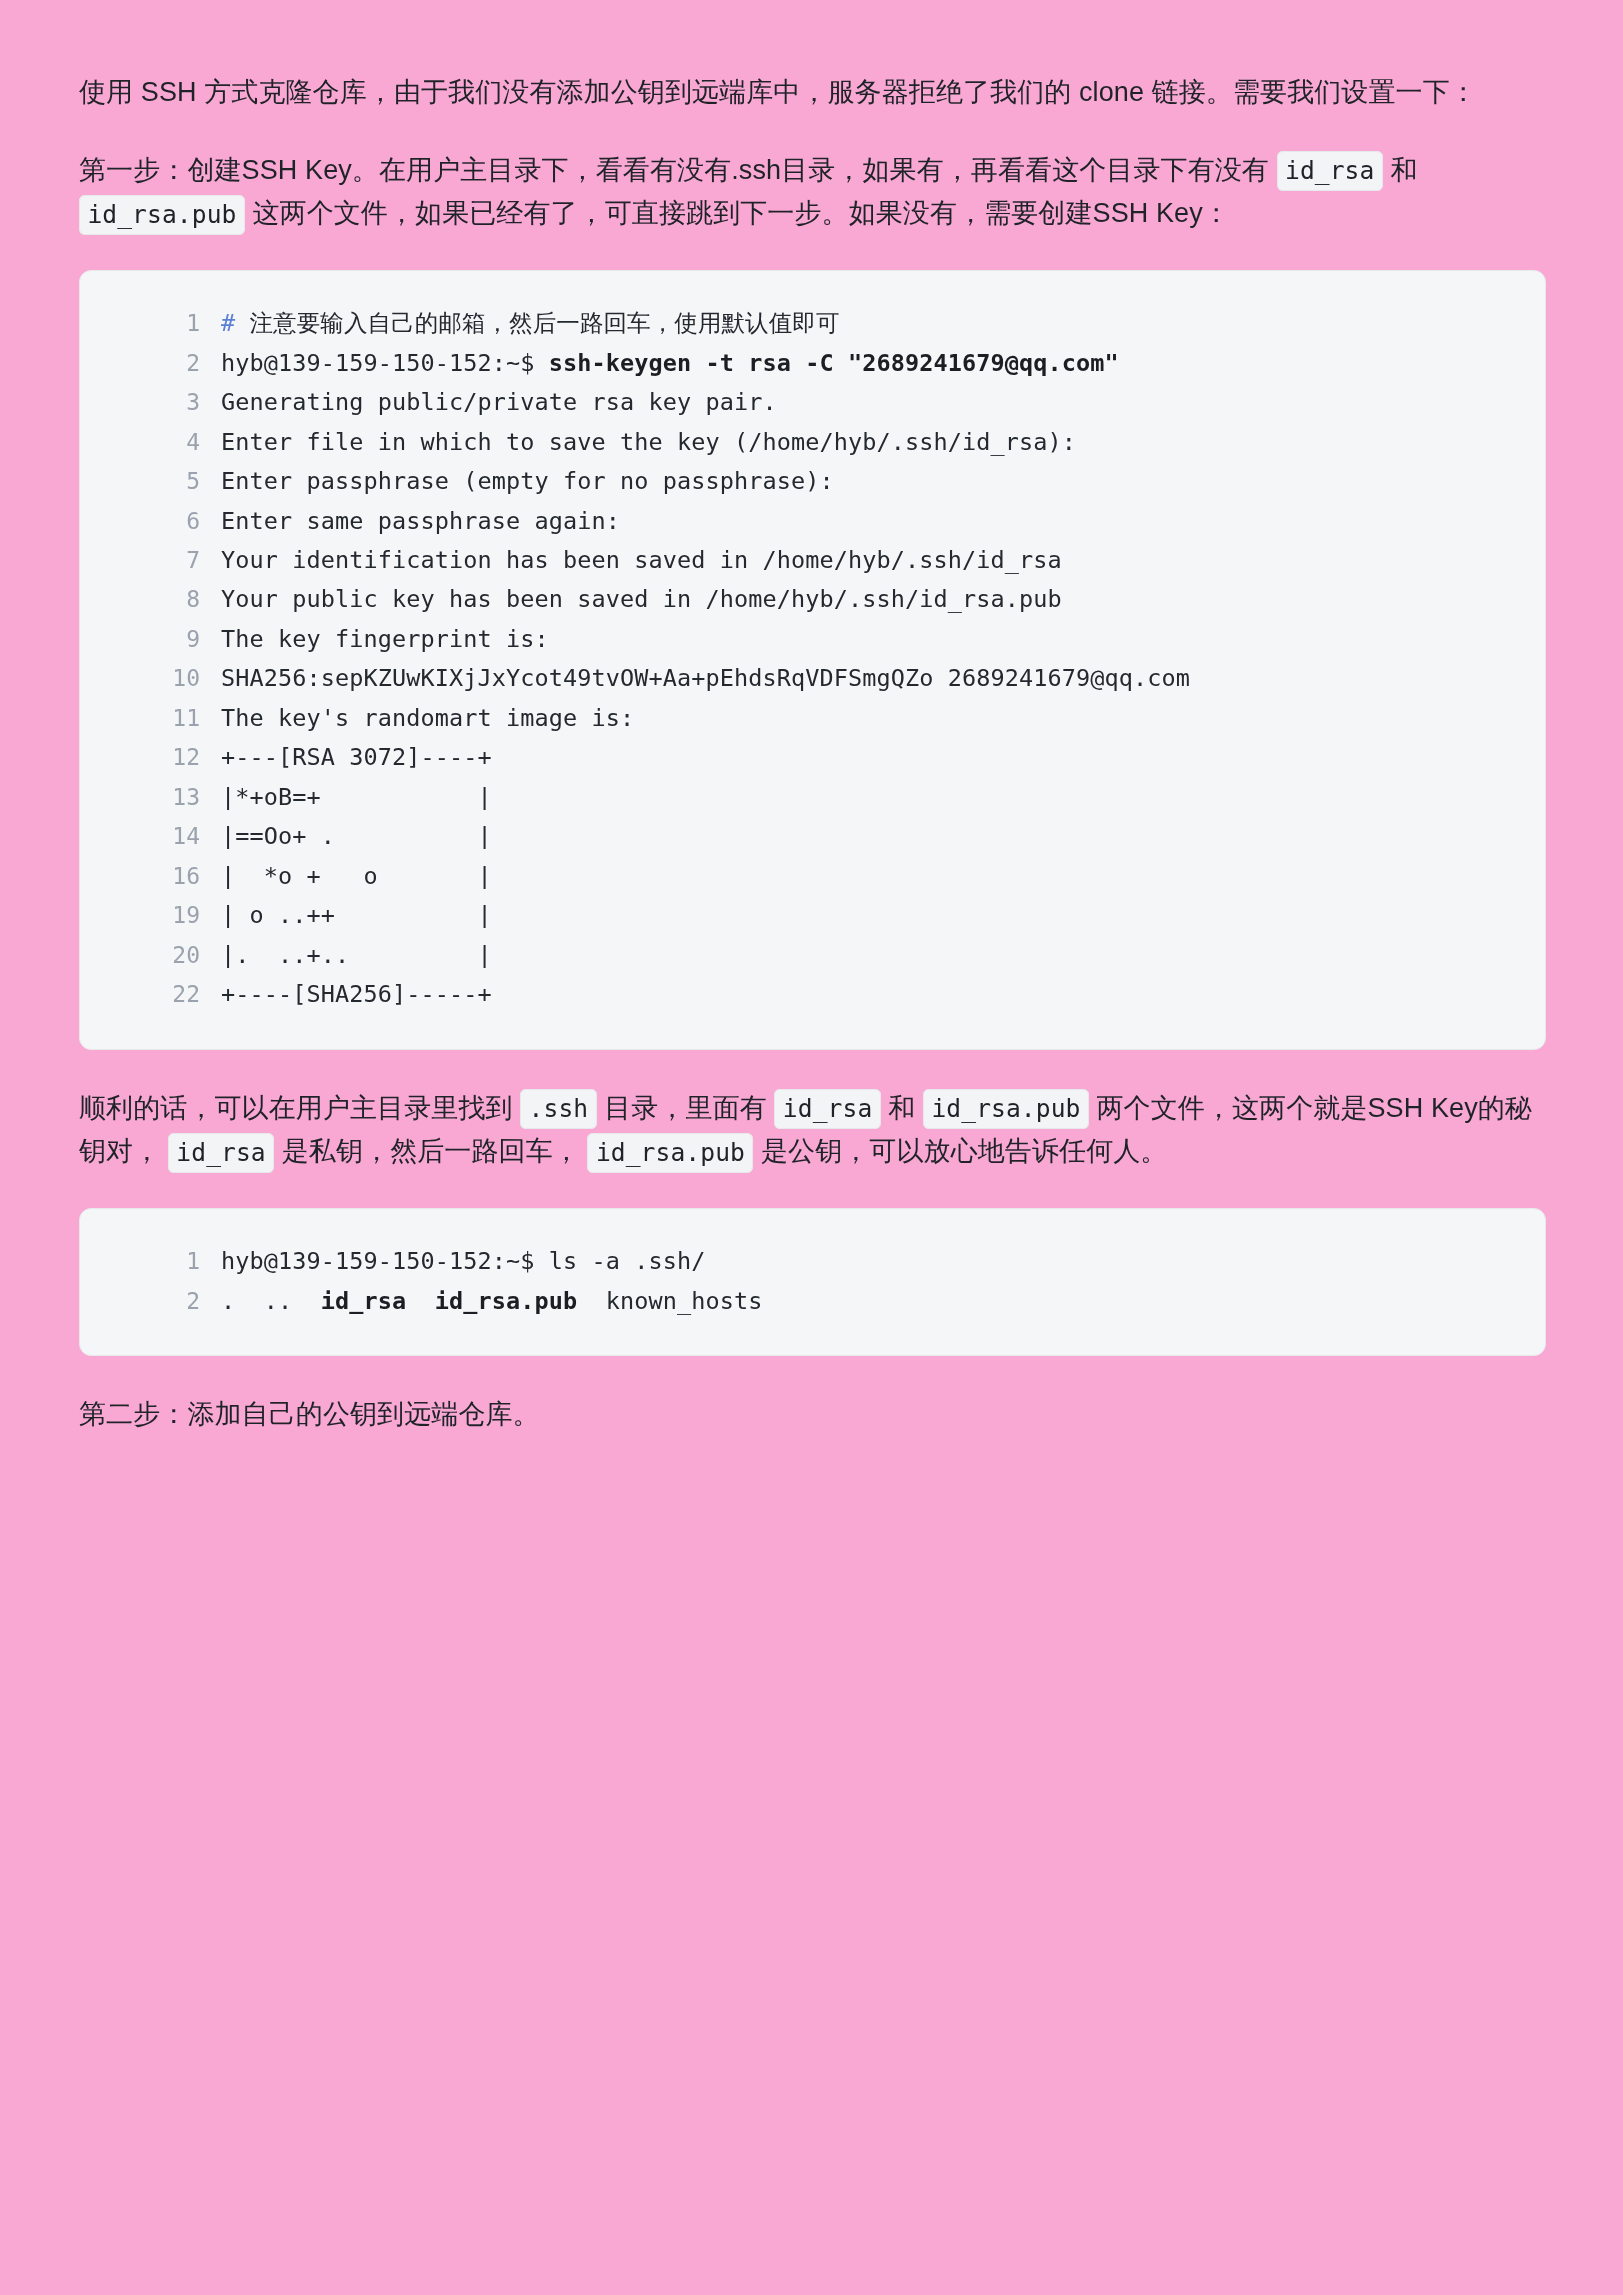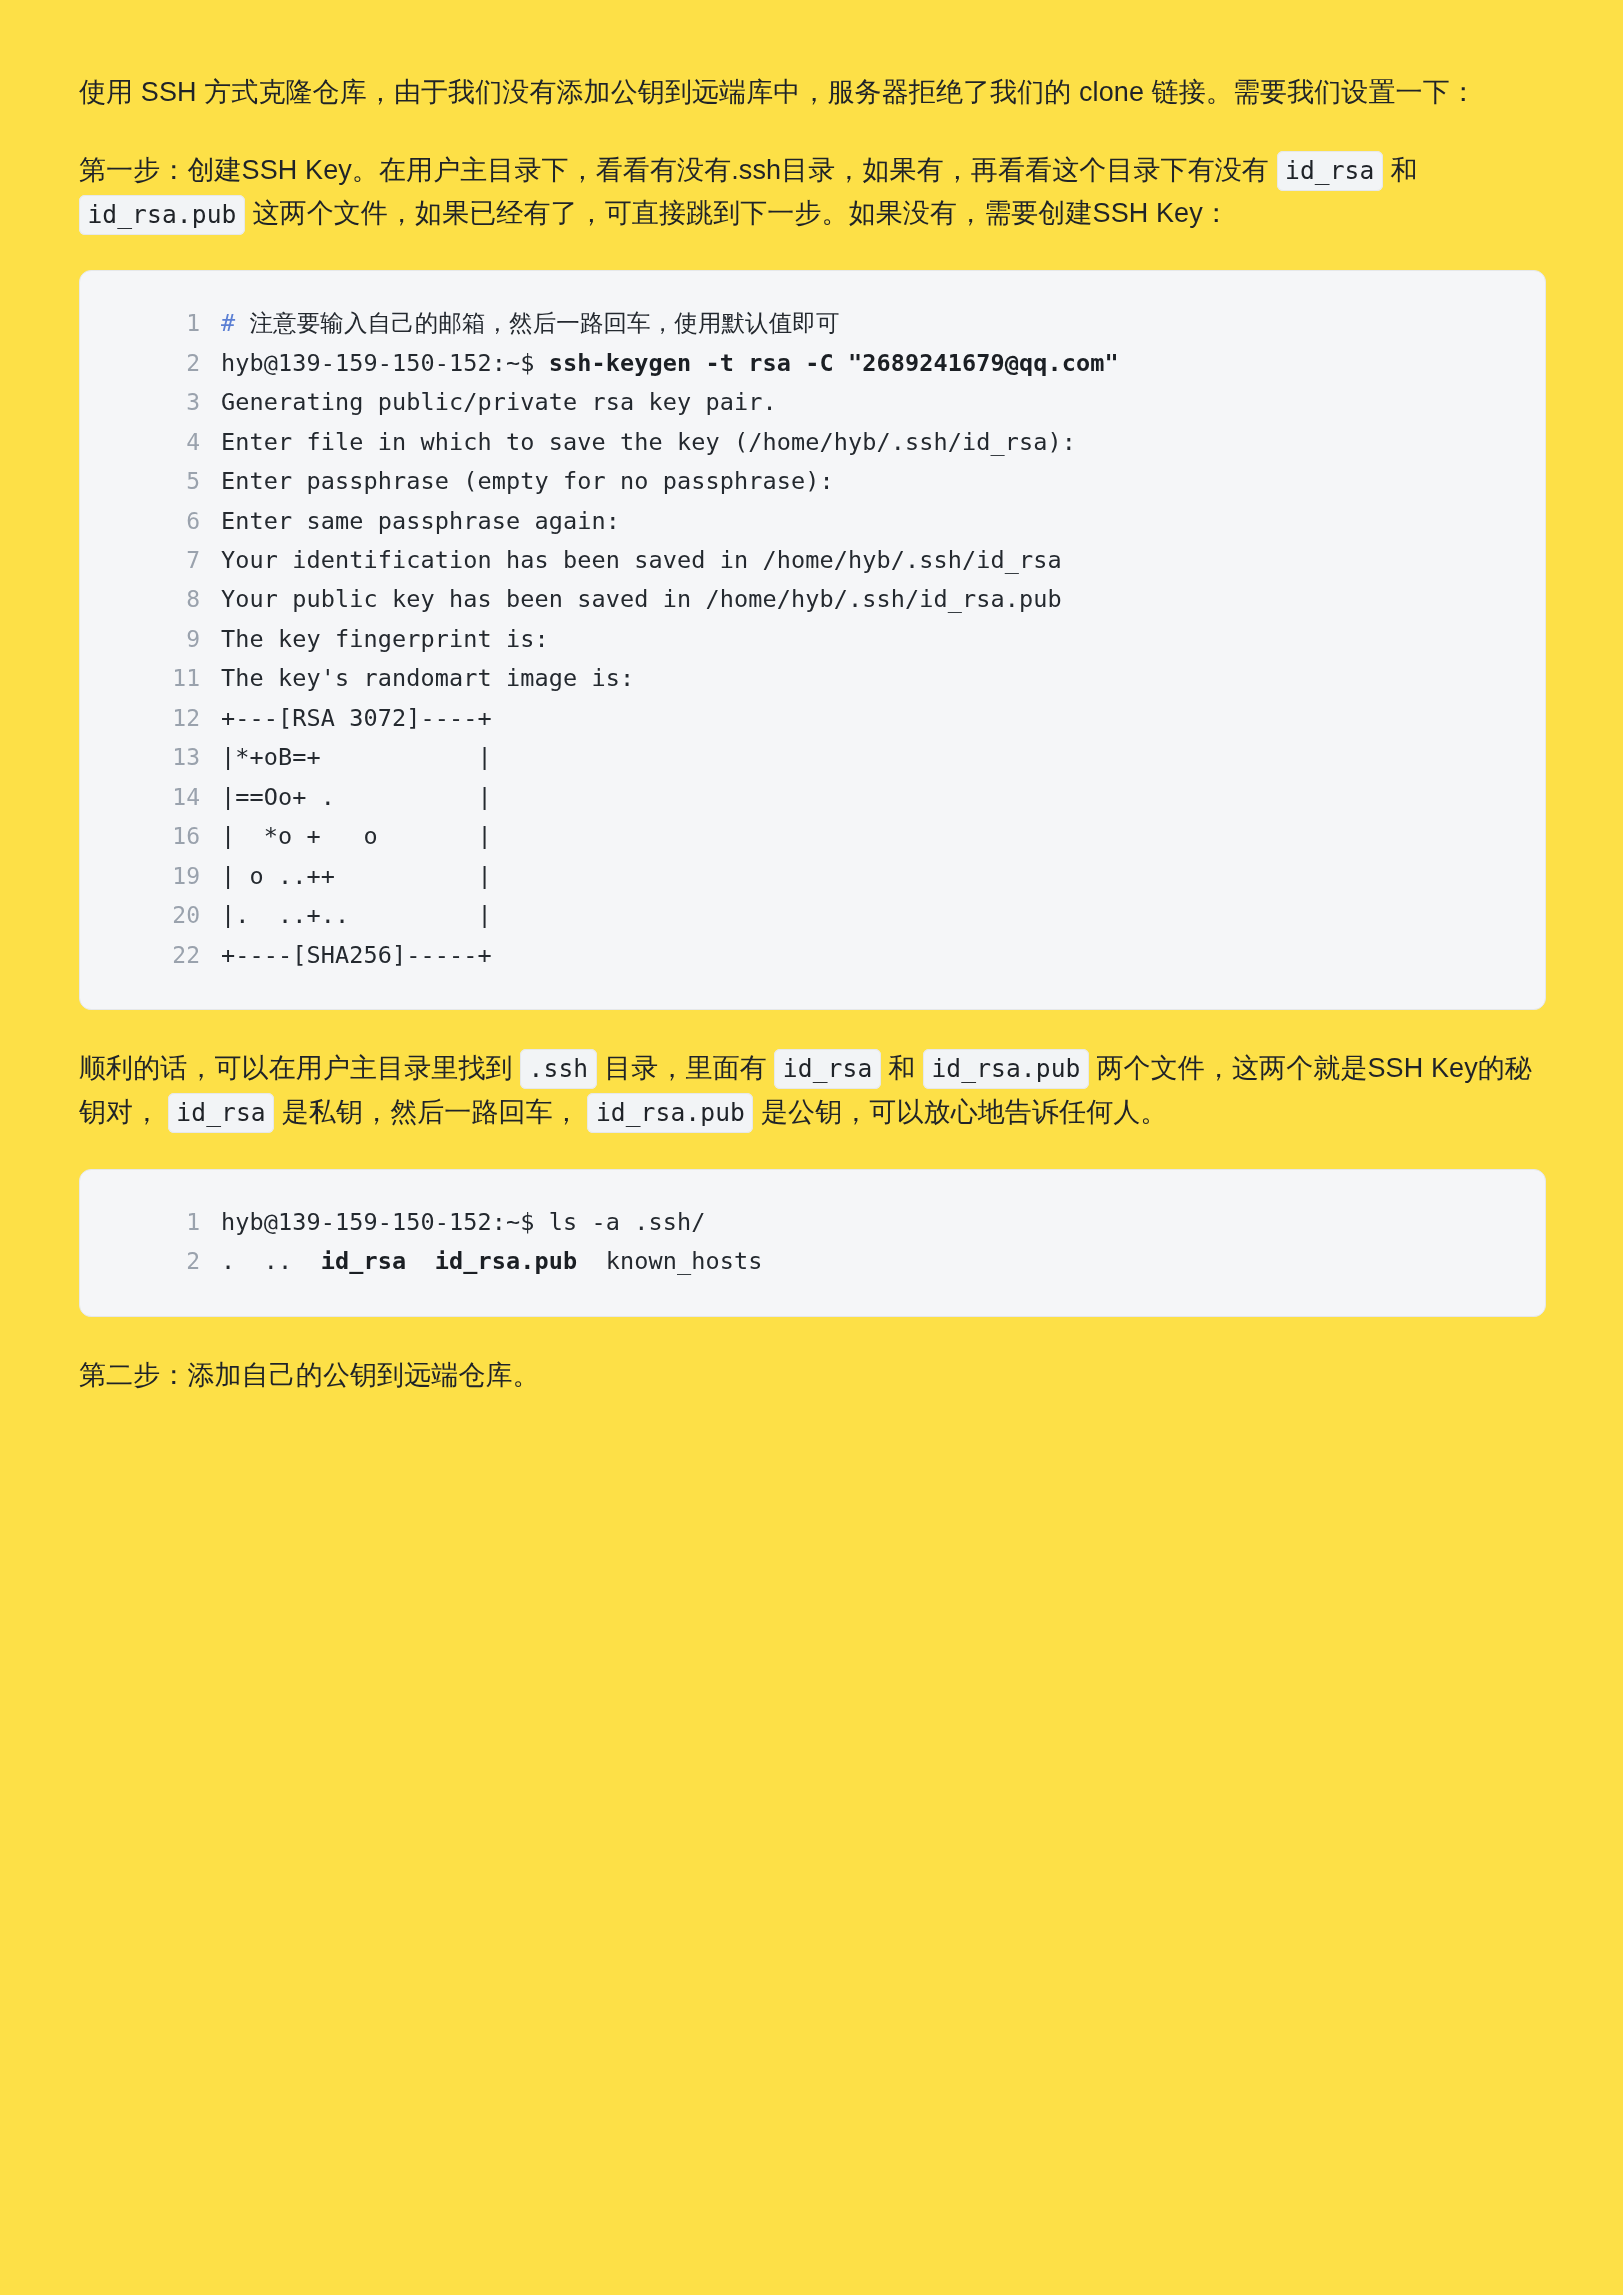--- a/index.html
+++ b/index.html
@@ -12,21 +12,21 @@
     min-height: 2295px;
     font-family: "Liberation Sans", "DejaVu Sans", sans-serif;
     color: #1f2328;
     -webkit-font-smoothing: antialiased;
   }
   .page {
     box-sizing: border-box;
     width: 1624px;
     min-height: 2295px;
     padding: 71px 79px 30px 79px;
-    background: #fde047;
+    background: #f9a8d4;
   }
 
   
   .para {
     font-size: 27px;
     line-height: 1.62;
     color: #1f2328;
     margin: 0 0 34px 0;
     letter-spacing: 0.1px;
     max-width: 1467px;
@@ -143,20 +143,24 @@
       <div class="code-row">
         <span class="ln">8</span>
         <span class="lc">Your public key has been saved in /home/hyb/.ssh/id_rsa.pub</span>
       </div>
 
       <div class="code-row">
         <span class="ln">9</span>
         <span class="lc">The key fingerprint is:</span>
       </div>
 
+      <div class="code-row">
+        <span class="ln">10</span>
+        <span class="lc">SHA256:sepKZUwKIXjJxYcot49tvOW+Aa+pEhdsRqVDFSmgQZo 2689241679@qq.com</span>
+      </div>
 
       <div class="code-row">
         <span class="ln">11</span>
         <span class="lc">The key's randomart image is:</span>
       </div>
 
       <div class="code-row">
         <span class="ln">12</span>
         <span class="lc">+---[RSA 3072]----+</span>
       </div>

